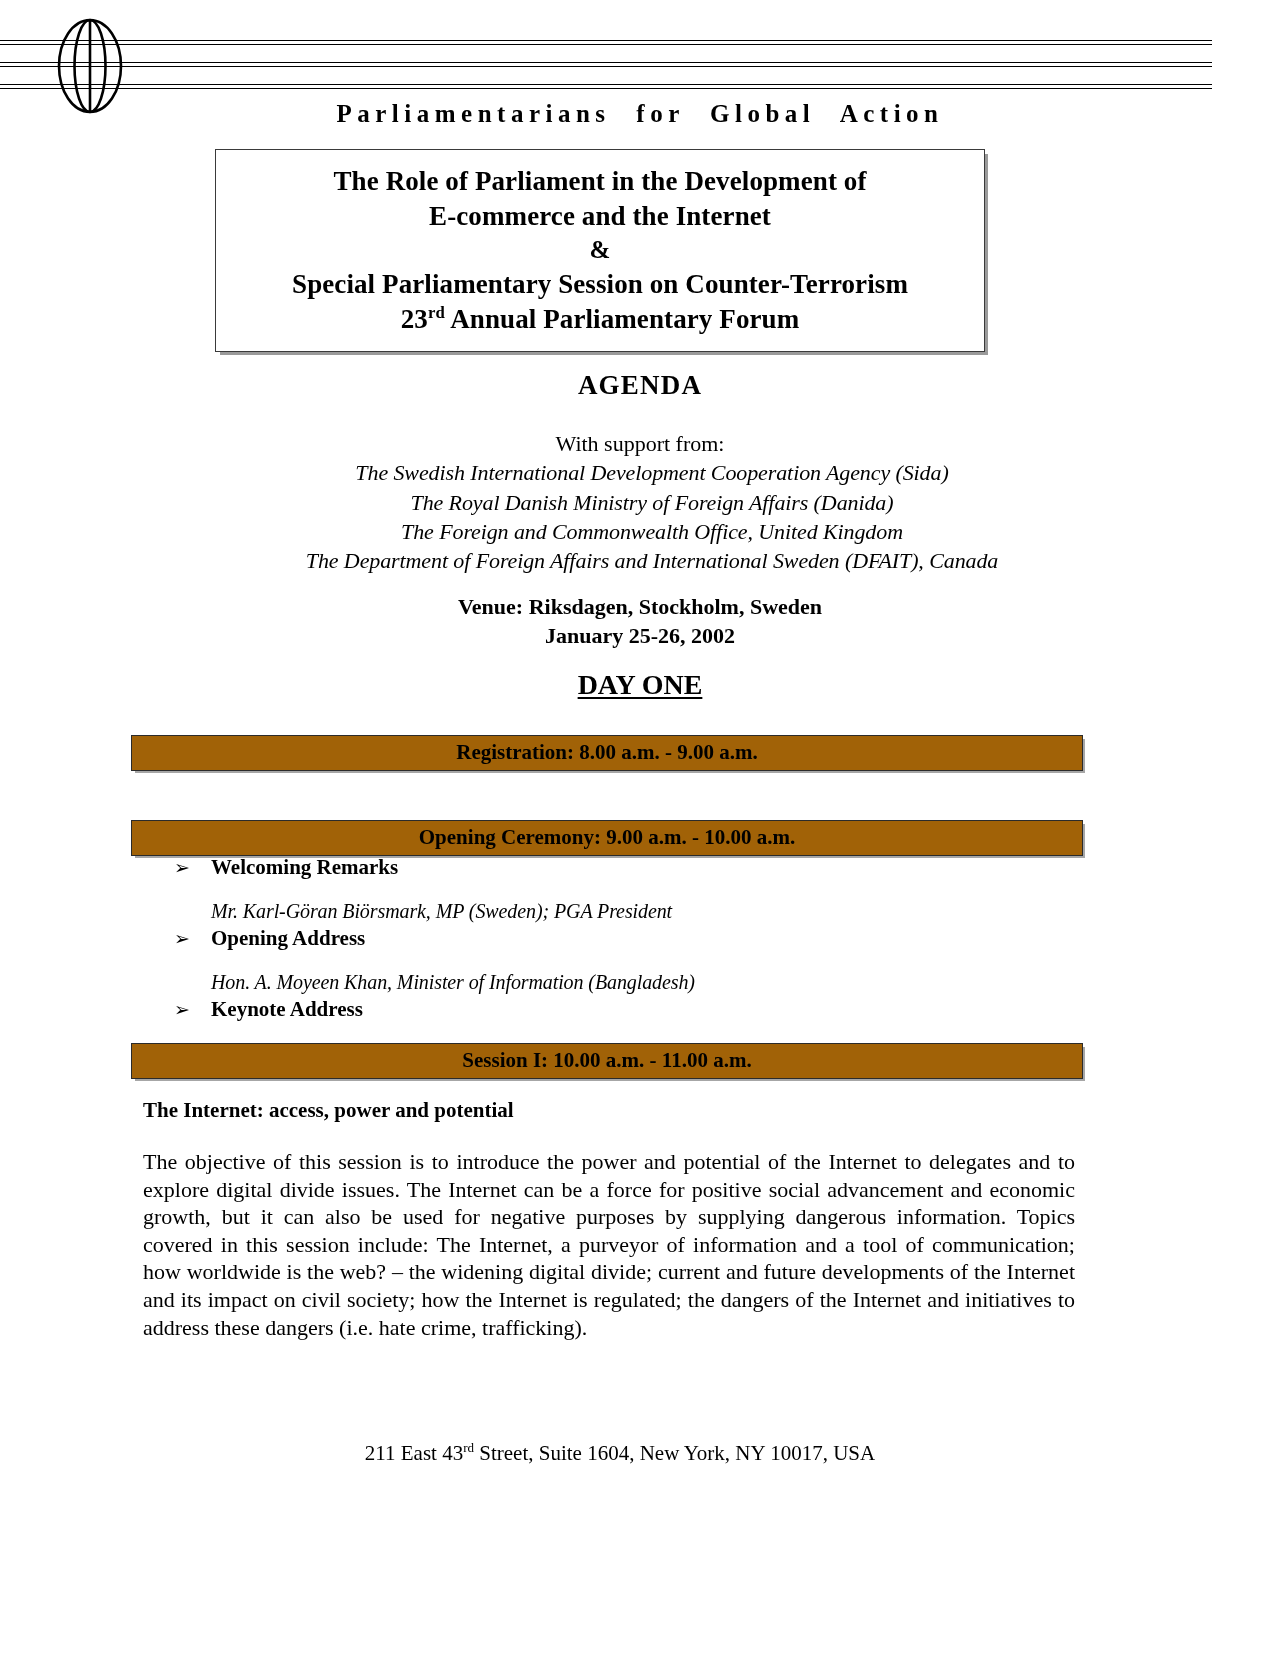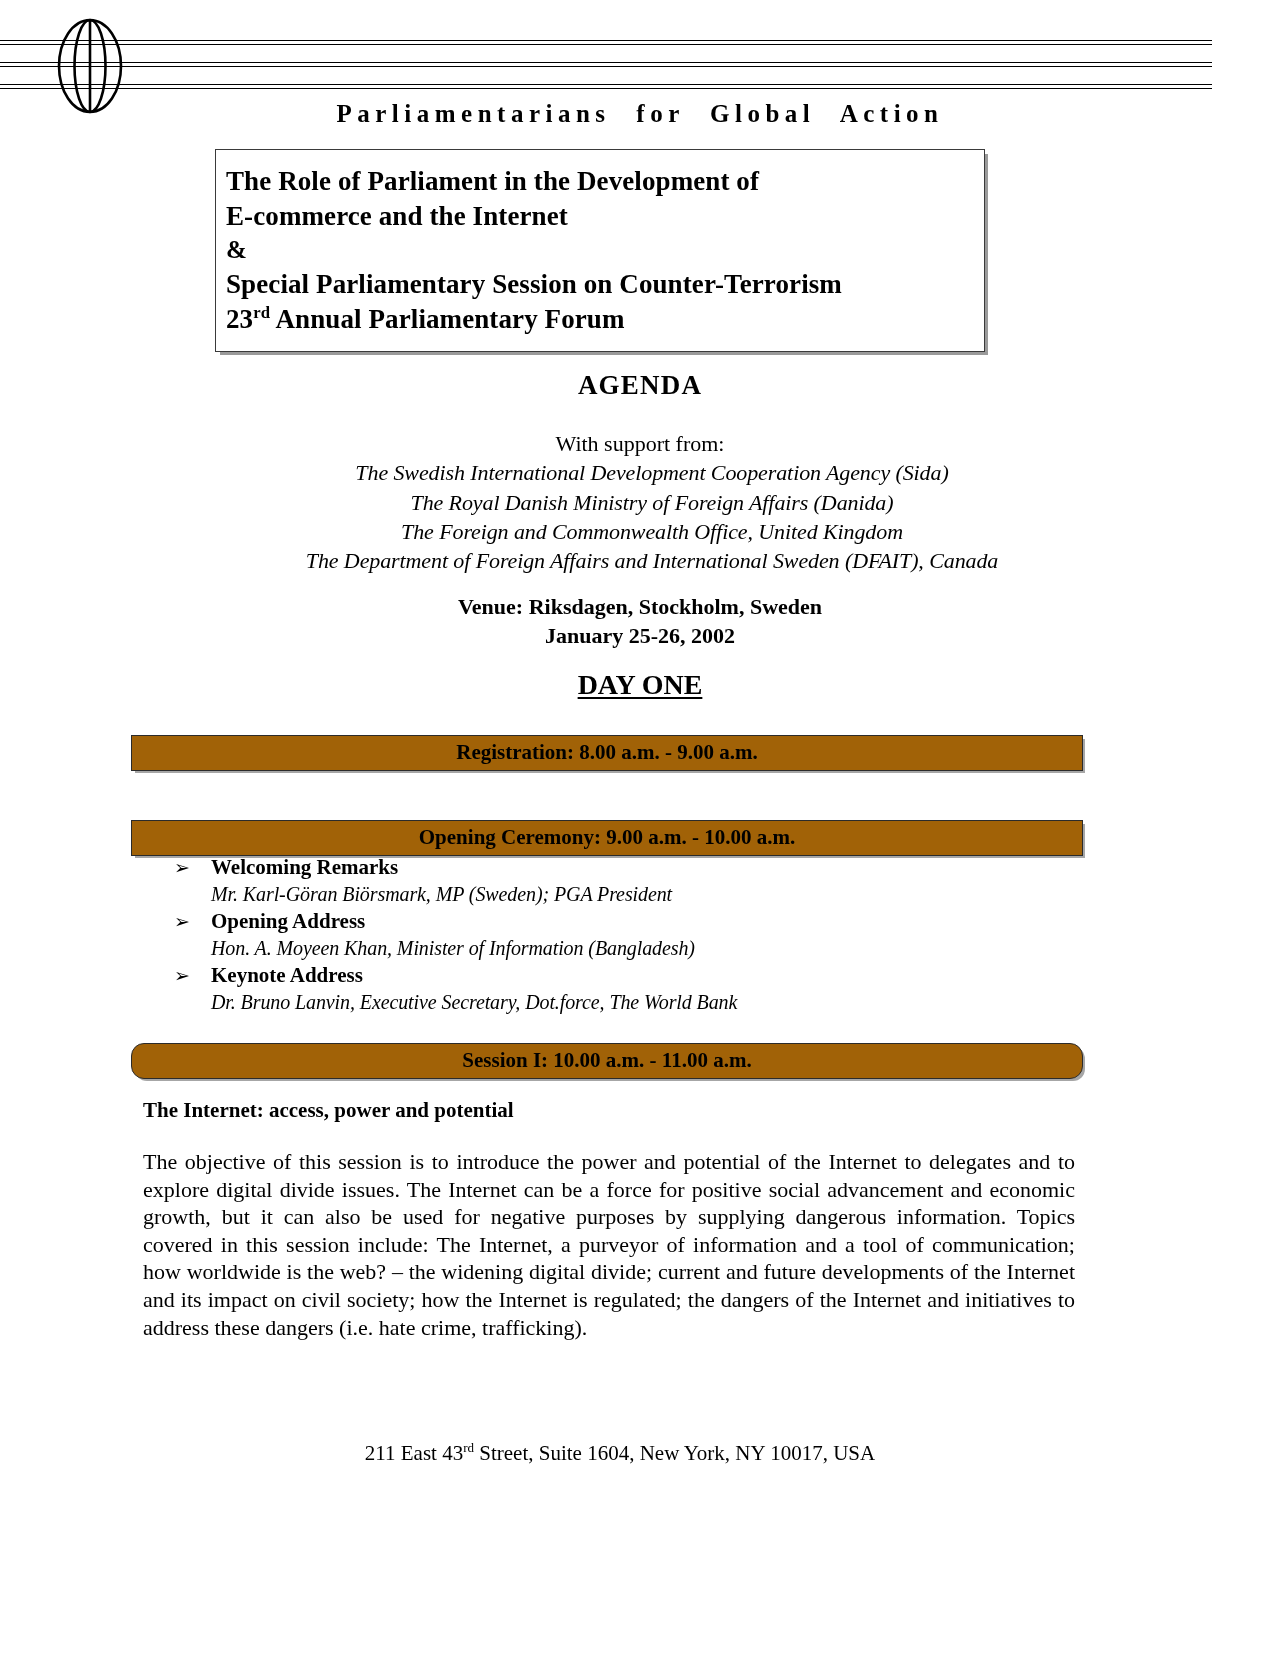--- a/index.html
+++ b/index.html
@@ -75,20 +75,21 @@
 
   
   .title-box {
     position: absolute;
     left: 215px;
     top: 149px;
     width: 770px;
     box-sizing: border-box;
     border: 1px solid #3a3a3a;
     padding: 14px 10px 14px 10px;
+    text-align: center;
     box-shadow: 4px 4px 0 -1px #9a9a9a;
     background: #fff;
   }
   .title-line {
     font-size: 27px;
     font-weight: bold;
     line-height: 1.30;
     letter-spacing: 0.1px;
   }
   .title-line.amp { font-size: 25px; }
@@ -168,21 +169,21 @@
     text-align: center;
     padding: 4px 0 5px 0;
     box-shadow: 3px 3px 0 -1px #a6a6a6;
   }
   .bar span {
     font-size: 21px;
     font-weight: bold;
   }
   .bar.registration { top: 735px; }
   .bar.opening      { top: 820px; }
-  .bar.session1     { top: 1043px; border-radius: 13px; }
+  .bar.session1     { top: 1043px; }
 
   
   .program {
     position: absolute;
     left: 174px;
     top: 854px;
     width: 900px;
   }
   .prog-item { margin-bottom: 1px; }
   .prog-head {
@@ -197,20 +198,21 @@
     flex: 0 0 37px;
     font-size: 19px;
     font-weight: normal;
   }
   .prog-sub {
     margin-left: 37px;
     font-style: italic;
     font-size: 20px;
     line-height: 1.30;
     letter-spacing: -0.1px;
+    margin-top: 17px;
   }
 
   
   .session-title {
     position: absolute;
     left: 143px;
     top: 1098px;
     width: 940px;
     font-size: 21px;
     font-weight: bold;

